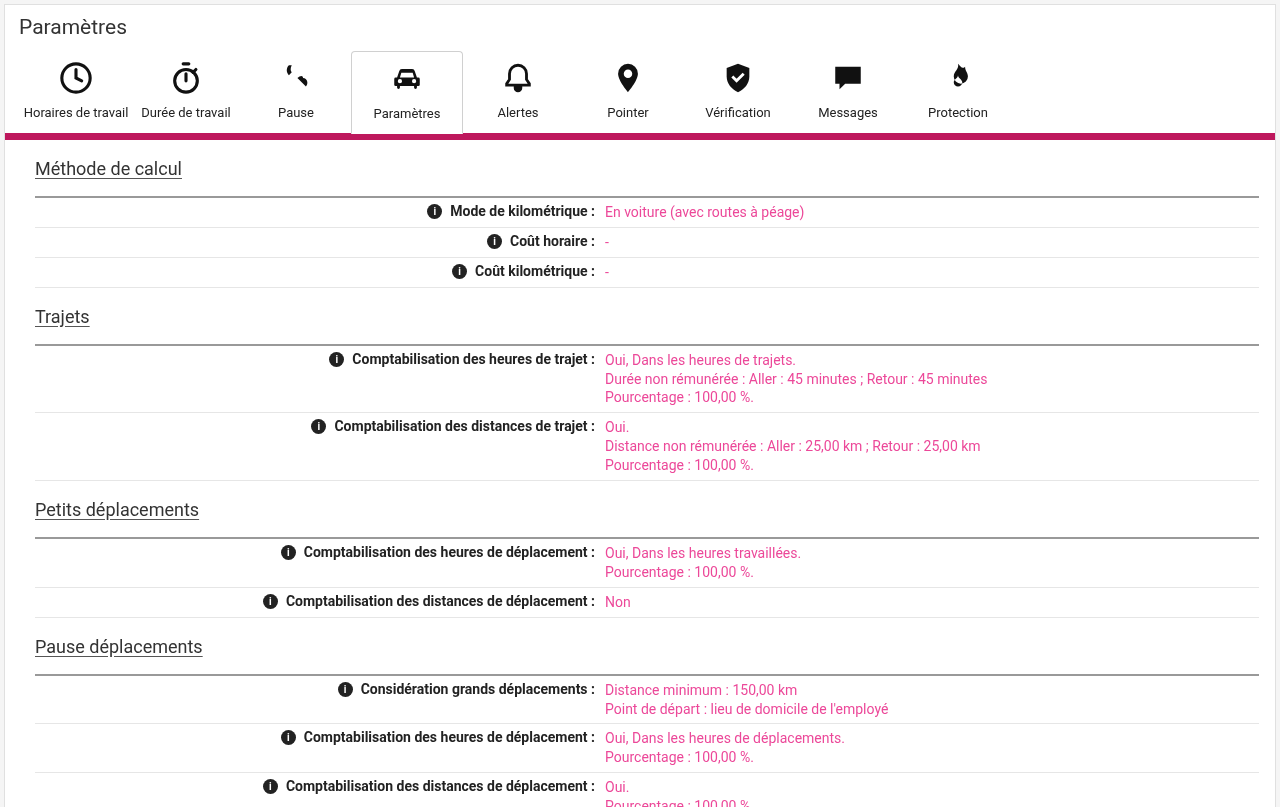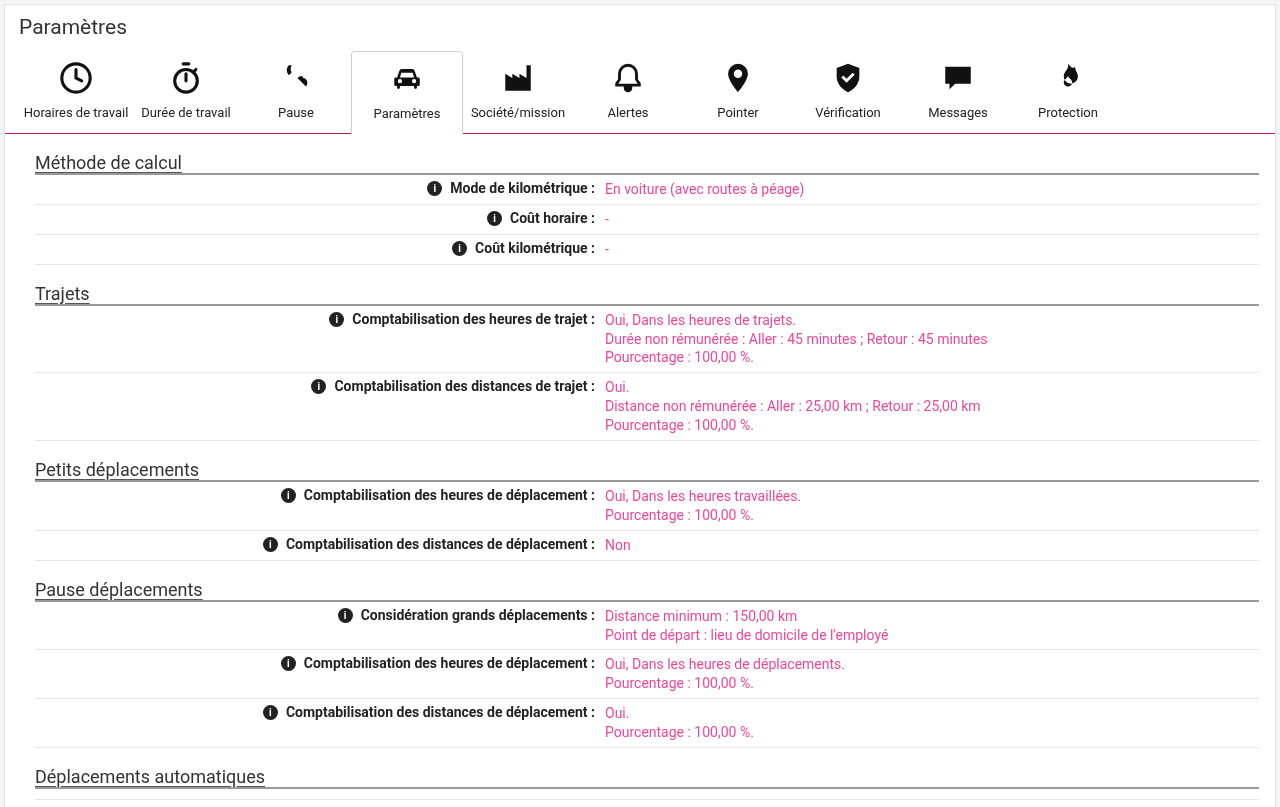--- a/index.html
+++ b/index.html
@@ -1,25 +1,25 @@
 <!DOCTYPE html>
 <html><head>
   <meta charset="utf-8">
   <style>
     body{margin:0;padding:0;font-family:-apple-system,BlinkMacSystemFont,"Segoe UI",Roboto,Helvetica,Arial,sans-serif;background:#f5f5f5;color:#222;font-size:14px}
     .panel{background:#fff;margin:4px;border:1px solid #e0e0e0;min-height:800px}
     .page-title{font-size:21px;font-weight:400;color:#333;padding:10px 14px 12px}
-    .tabs{display:flex;border-bottom:1px solid #be185d;padding-left:16px}
+    .tabs{display:flex;border-bottom:7px solid #be185d;padding-left:16px}
     .tab{flex:none;width:110px;text-align:center;padding:8px 0 12px;cursor:pointer}
     .tab.active{border:1px solid #d0d0d0;border-bottom:1px solid #fff;margin-bottom:-1px;border-radius:4px 4px 0 0}
     .tab-icon{height:38px;display:flex;align-items:center;justify-content:center;margin-bottom:8px}
     .tab-icon svg{width:34px;height:34px;fill:#111}
     .tab-label{font-size:13px;color:#222}
     .content{padding:0 16px 20px 30px}
-    .section-title{font-size:18px;color:#333;font-weight:400;border-bottom:2px solid #999;text-decoration:underline;text-decoration-color:#555;text-underline-offset:3px;padding:12px 0 0;margin-top:6px}
+    .section-title{font-size:18px;color:#333;font-weight:400;border-bottom:2px solid #999;text-decoration:underline;text-decoration-color:#555;text-underline-offset:3px;padding:12px 0 17px;margin-top:6px}
     .row{display:flex;border-bottom:1px solid #e6e6e6;padding:5px 0}
     .row-label{width:560px;text-align:right;font-weight:700;color:#222;padding-right:10px;display:flex;justify-content:flex-end;align-items:flex-start;gap:8px}
     .row-value{flex:1;color:#ec4899;line-height:1.35}
     .info-icon{width:15px;height:15px;border-radius:50%;background:#222;color:#fff;font-size:10px;font-weight:700;display:inline-flex;align-items:center;justify-content:center;flex:none;margin-top:1px}
   </style>
 </head>
 <body>
 
 <div class="panel">
   <div class="page-title">Paramètres</div>
@@ -50,28 +50,20 @@
         </div>
         <div class="tab-label">Pause</div>
       </div>
       <div class="tab active">
         <div class="tab-icon">
           <svg viewBox="0 0 24 24">
             <path d="M5 11l1.5-4.5A2 2 0 018.4 5h7.2a2 2 0 011.9 1.5L19 11h1a1 1 0 011 1v4a1 1 0 01-1 1h-1v1a1 1 0 01-2 0v-1H7v1a1 1 0 01-2 0v-1H4a1 1 0 01-1-1v-4a1 1 0 011-1h1zm2 4a1.5 1.5 0 100-3 1.5 1.5 0 000 3zm10 0a1.5 1.5 0 100-3 1.5 1.5 0 000 3zM7 11h10l-1-3.5H8L7 11z" fill="#111"></path>
           </svg>
         </div>
         <div class="tab-label">Paramètres</div>
-      </div>
-      <div class="tab">
-        <div class="tab-icon">
-          <svg viewBox="0 0 24 24">
-            <path d="M3 21V9l5 3V9l5 3V9l5 3V3h3v18H3zm3-5h2v2H6v-2zm4 0h2v2h-2v-2zm4 0h2v2h-2v-2z" fill="#111"></path>
-          </svg>
-        </div>
-        <div class="tab-label">Société/mission</div>
       </div>
       <div class="tab">
         <div class="tab-icon">
           <svg viewBox="0 0 24 24">
             <path d="M12 3a6 6 0 00-6 6v4l-2 3v1h16v-1l-2-3V9a6 6 0 00-6-6zm-2 16a2 2 0 004 0h-4z" fill="none" stroke="#111" stroke-width="2"></path>
           </svg>
         </div>
         <div class="tab-label">Alertes</div>
       </div>
       <div class="tab">

